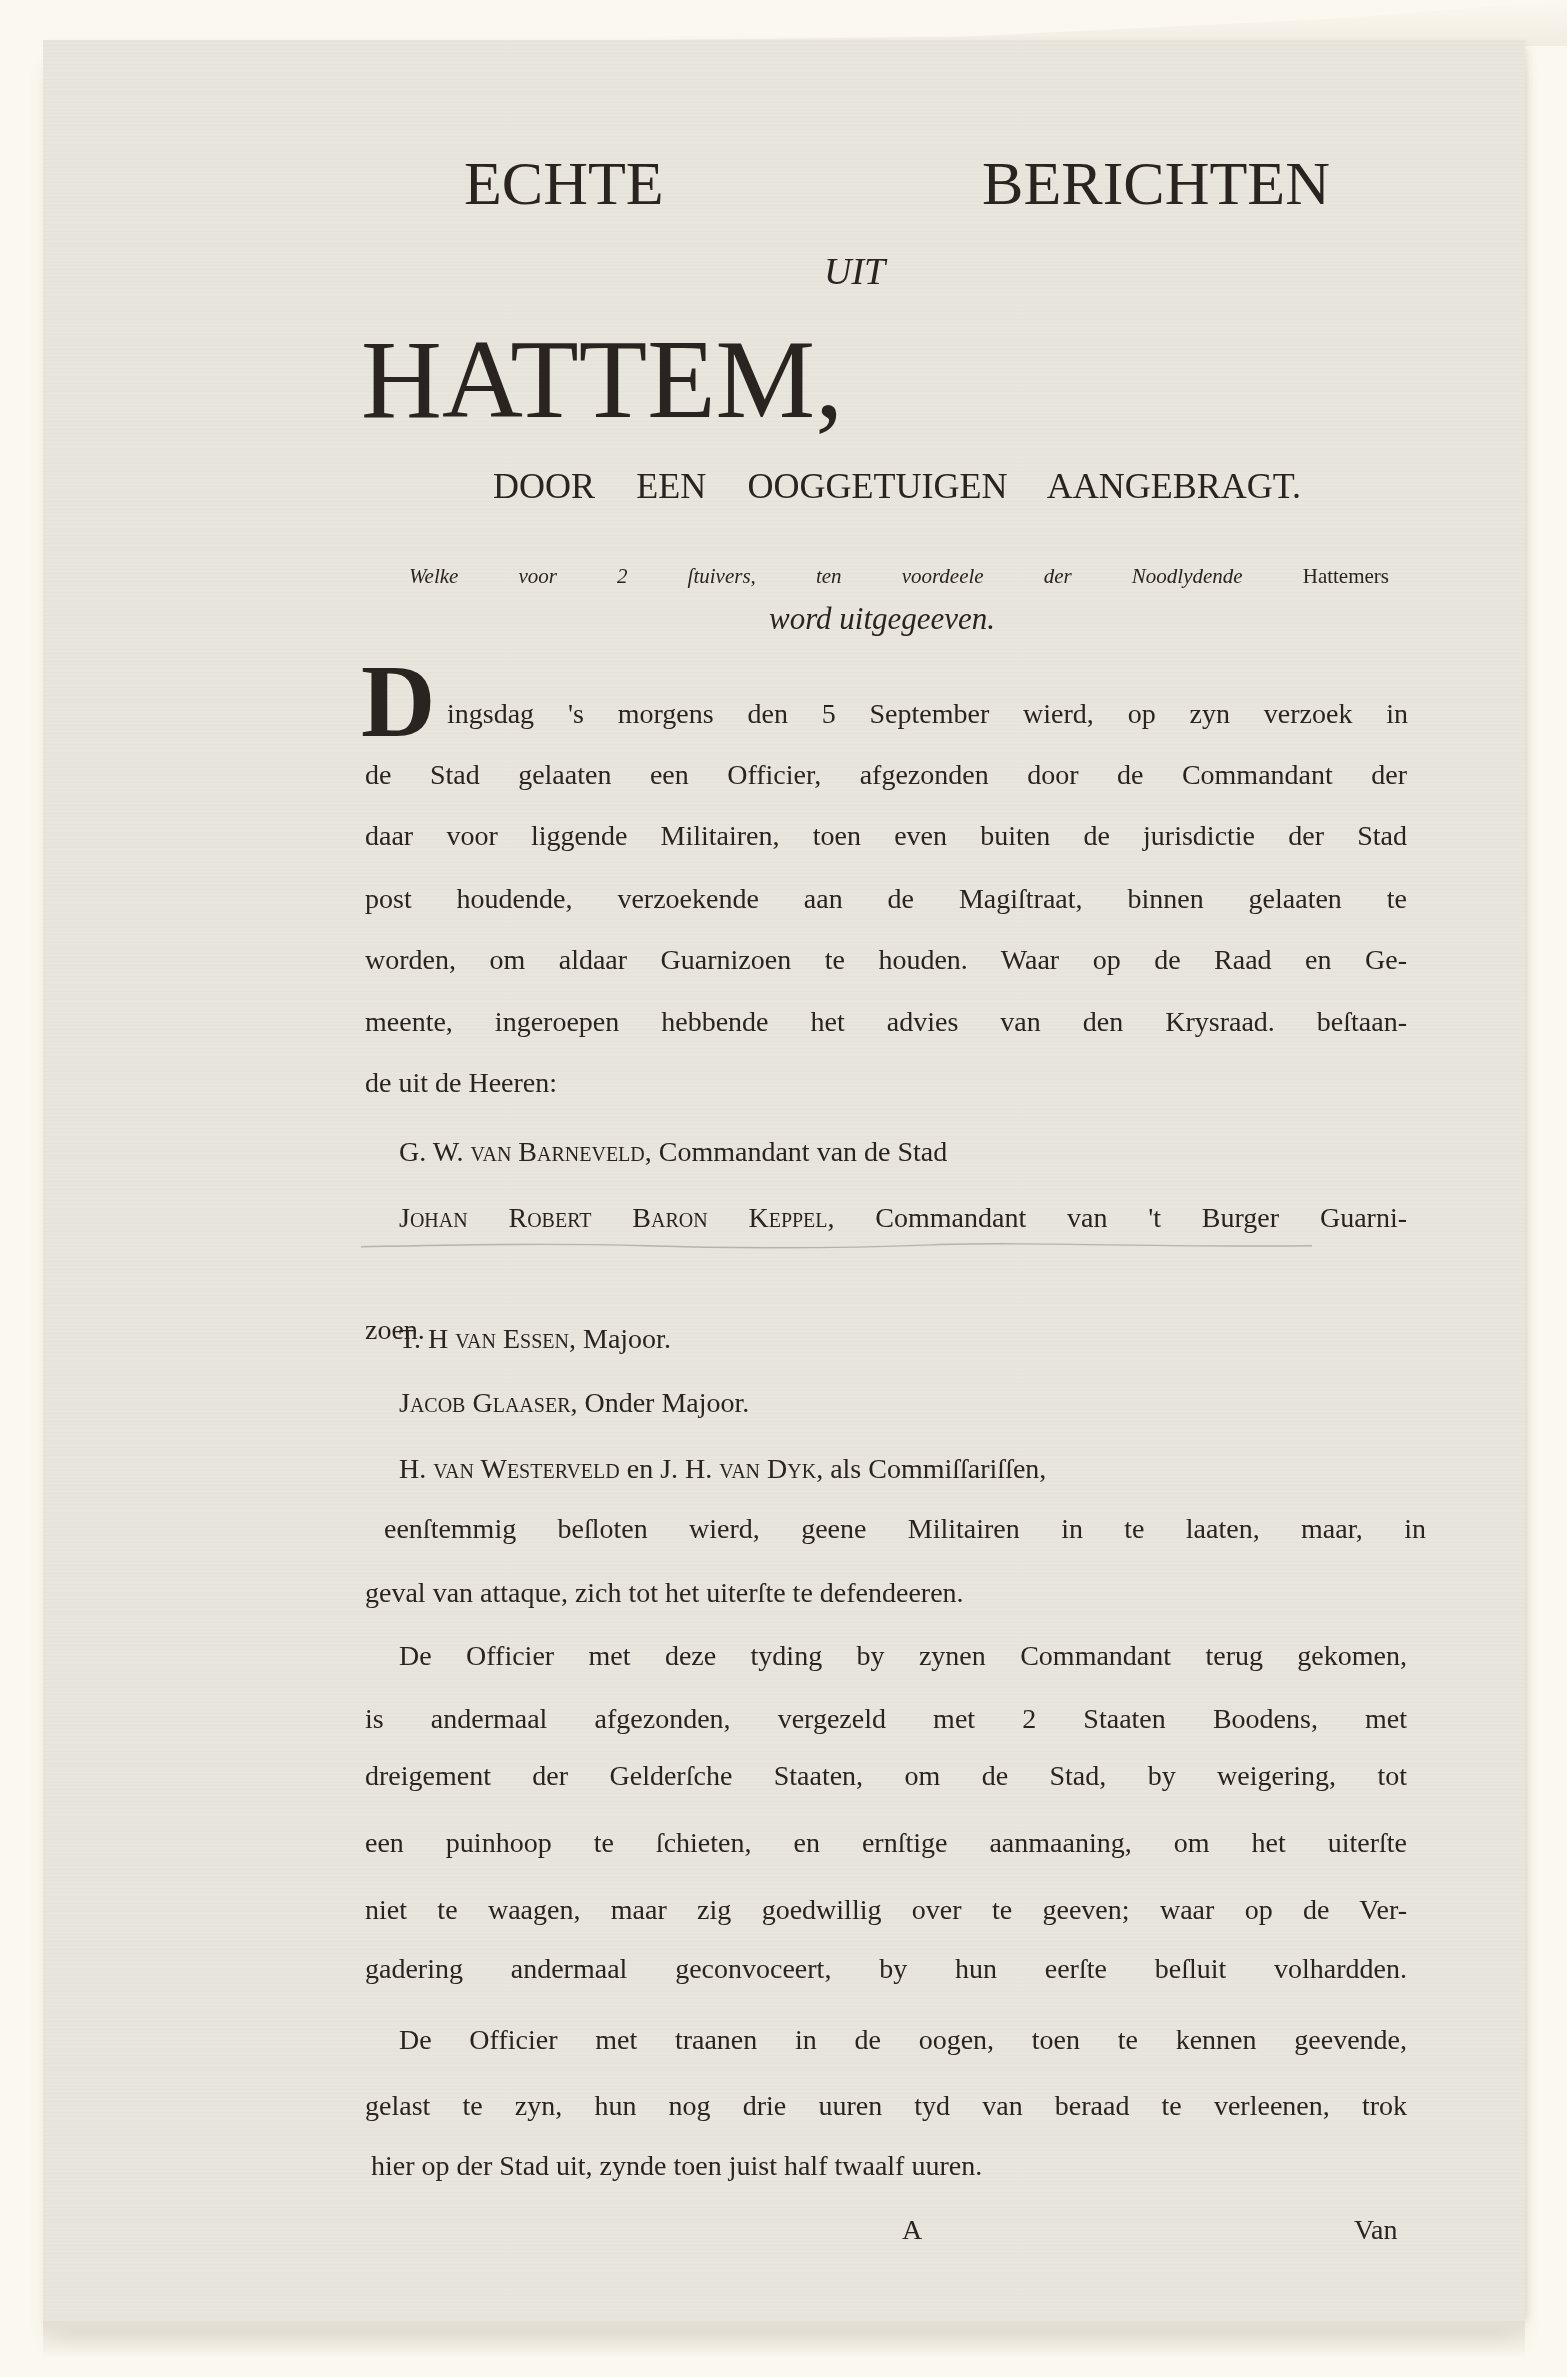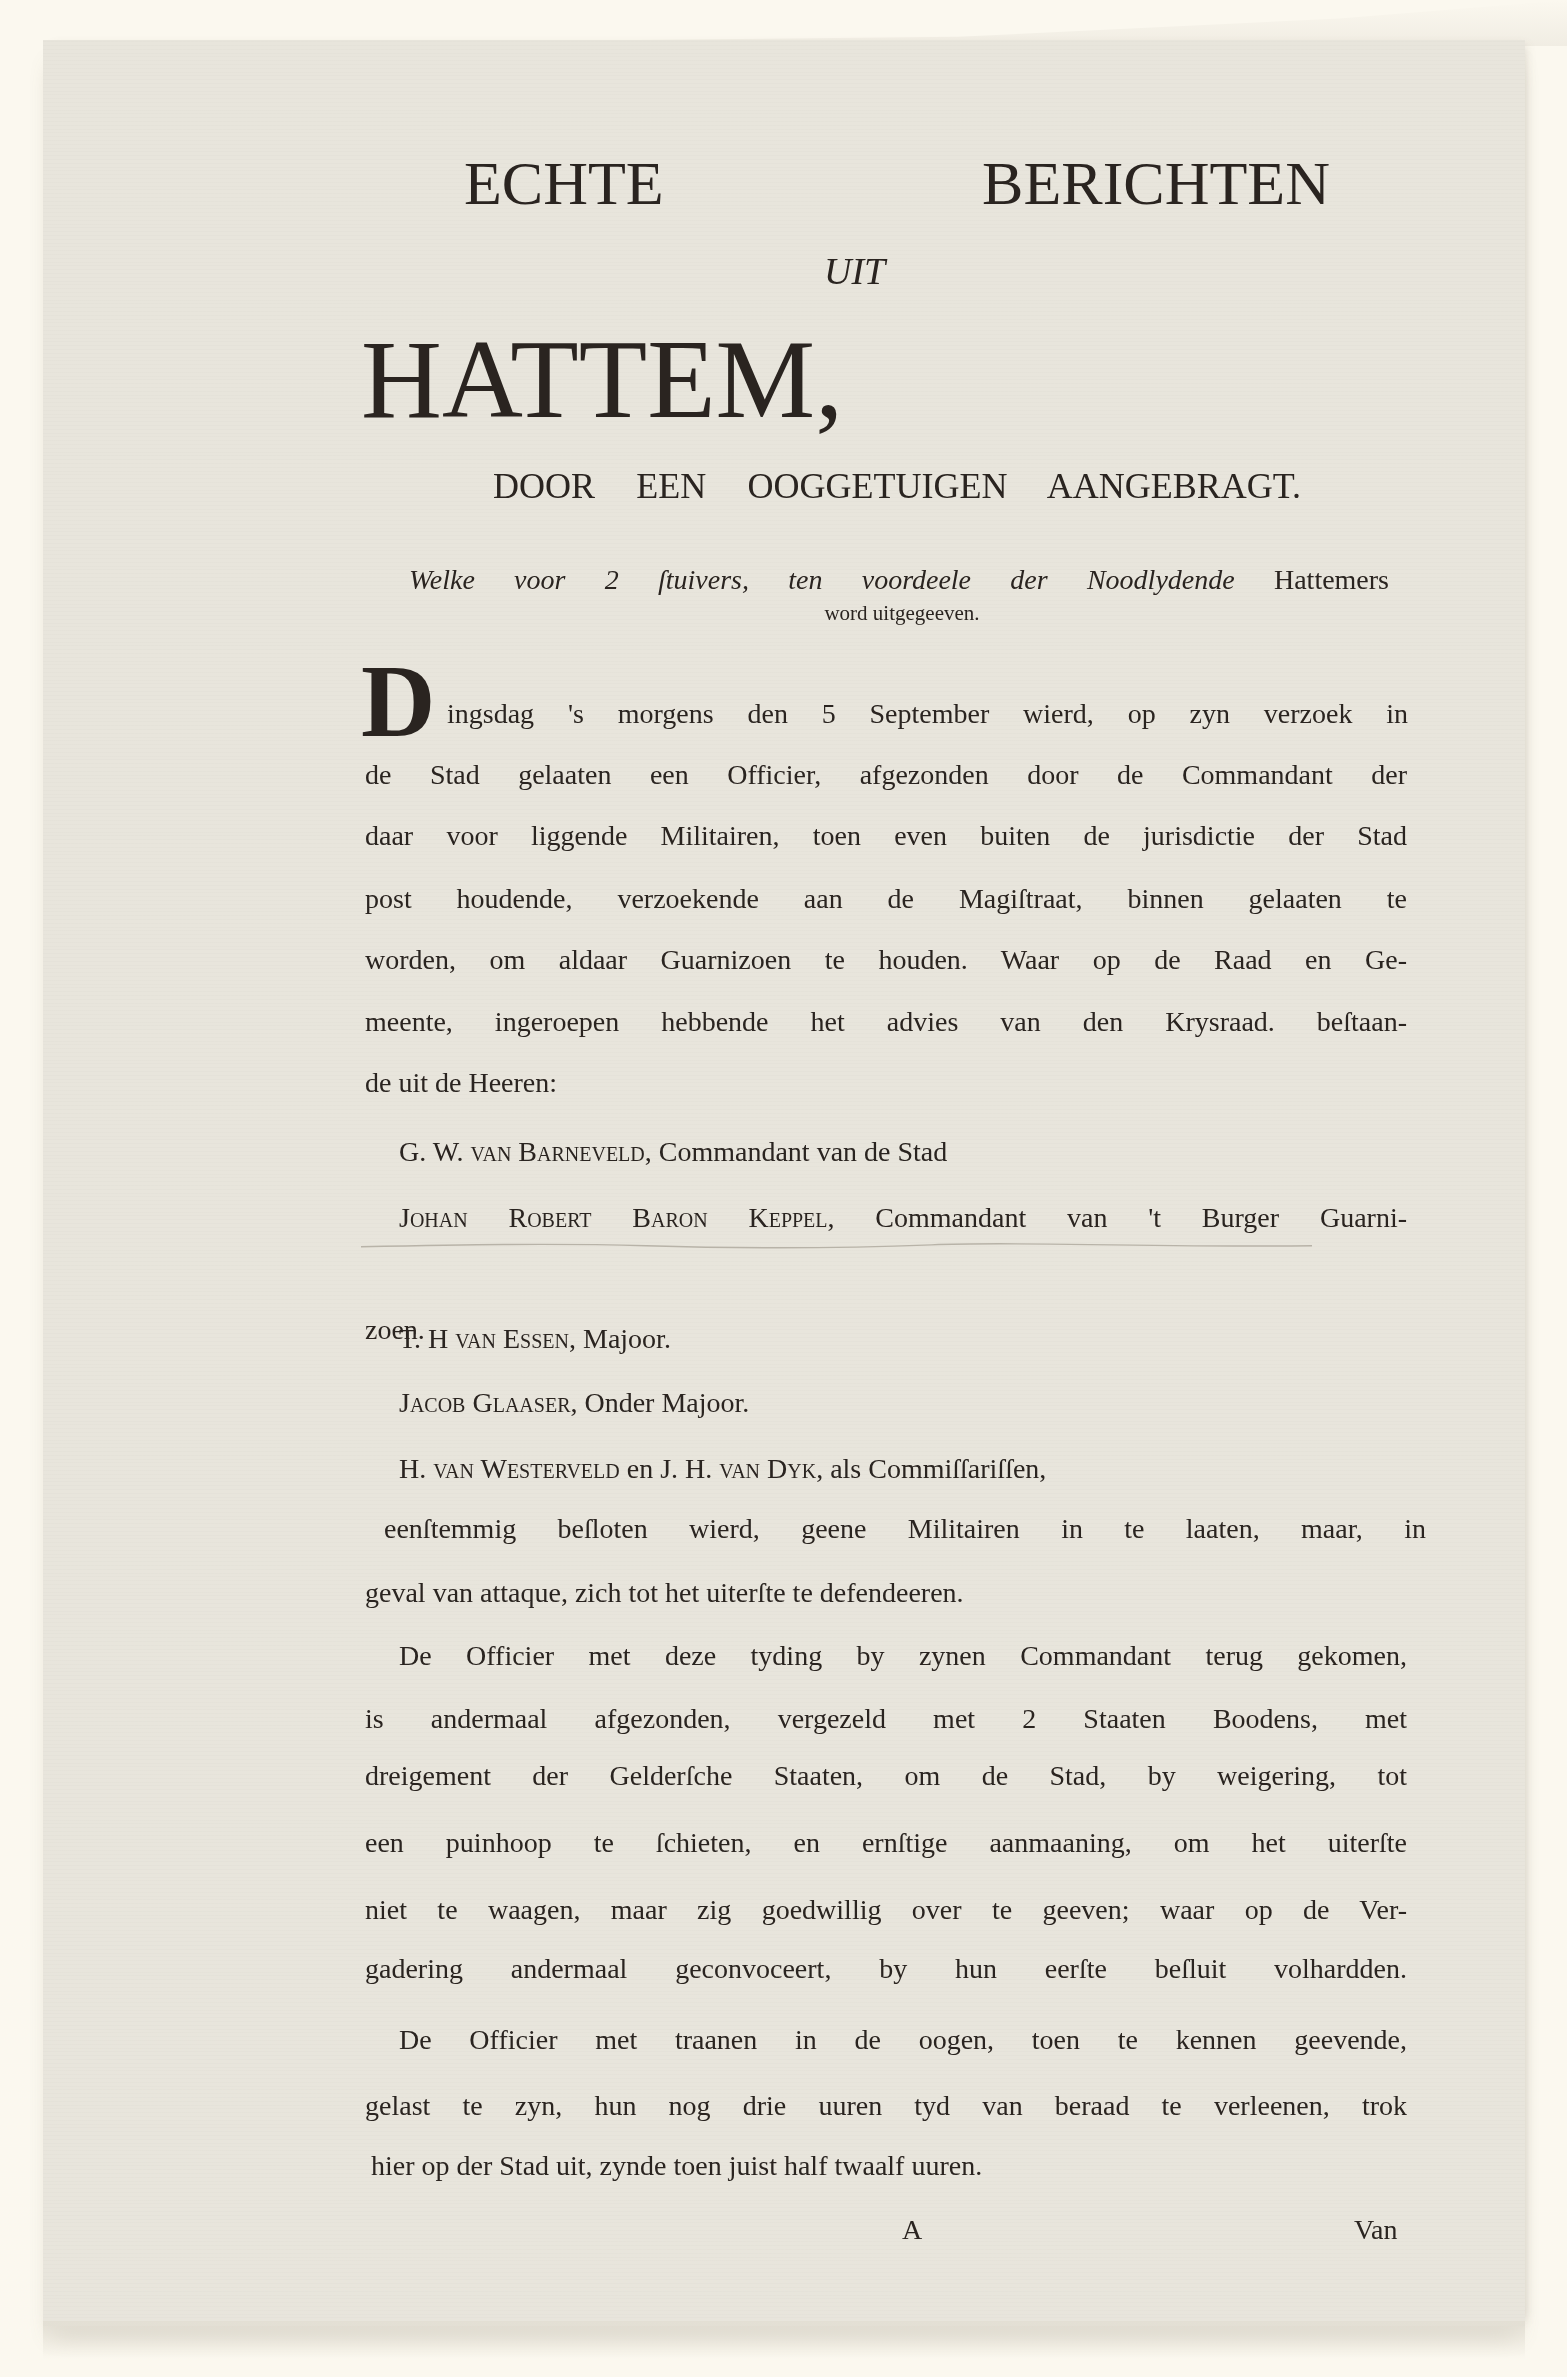--- a/index.html
+++ b/index.html
@@ -15,23 +15,23 @@
               clip-path: polygon(0 100%, 30% 90%, 60% 80%, 85% 40%, 100% 0, 100% 100%); opacity:0.7; }
   .curl-bottom { position:absolute; left:43px; top:2321px; width:1482px; height:38px;
                  background:linear-gradient(180deg, #e3dfd4 0%, rgba(250,247,238,0) 100%); }
   .line { position:absolute; white-space:nowrap; font-size:28px; line-height:1; }
   .j { text-align:justify; text-align-last:justify; white-space:normal; }
   .sc { font-variant:small-caps; }
   .t-echte { position:absolute; left:464px; top:148px; width:866px; font-size:62px; letter-spacing:0; text-align:justify; text-align-last:justify; }
   .t-uit { position:absolute; left:824px; top:249px; width:152px; font-size:38px; text-align:justify; text-align-last:justify;font-style:italic; }
   .t-hattem { position:absolute; left:361px; top:323px; width:1094px; font-size:112px; text-align:justify; text-align-last:justify; line-height:1; }
   .t-door { position:absolute; left:493px; top:465px; width:808px; font-size:36px; text-align:justify; text-align-last:justify; }
-  .t-welke { position:absolute; left:409px; top:564px; width:980px; font-size:28px; font-style:italic; text-align:justify; text-align-last:justify; }
+  .t-welke { position:absolute; left:409px; top:564px; width:980px; font-size:21px; font-style:italic; text-align:justify; text-align-last:justify; }
   .t-welke .roman { font-style:normal; }
-  .t-word { position:absolute; left:769px; top:601px; width:266px; font-size:21px; text-align:center; }
+  .t-word { position:absolute; left:769px; top:601px; width:266px; font-size:31px; font-style:italic; text-align:left; }
   .dropcap { position:absolute; left:361px; top:650px; font-size:103px; line-height:1; font-weight:bold; }
   .crease { position:absolute; left:361px; top:1242px; width:951px; height:7.6px; }
 </style>
 </head>
 <body>
 
 <div class="curl-top"></div>
 <div class="page"></div>
 <div class="curl-bottom"></div>
 

